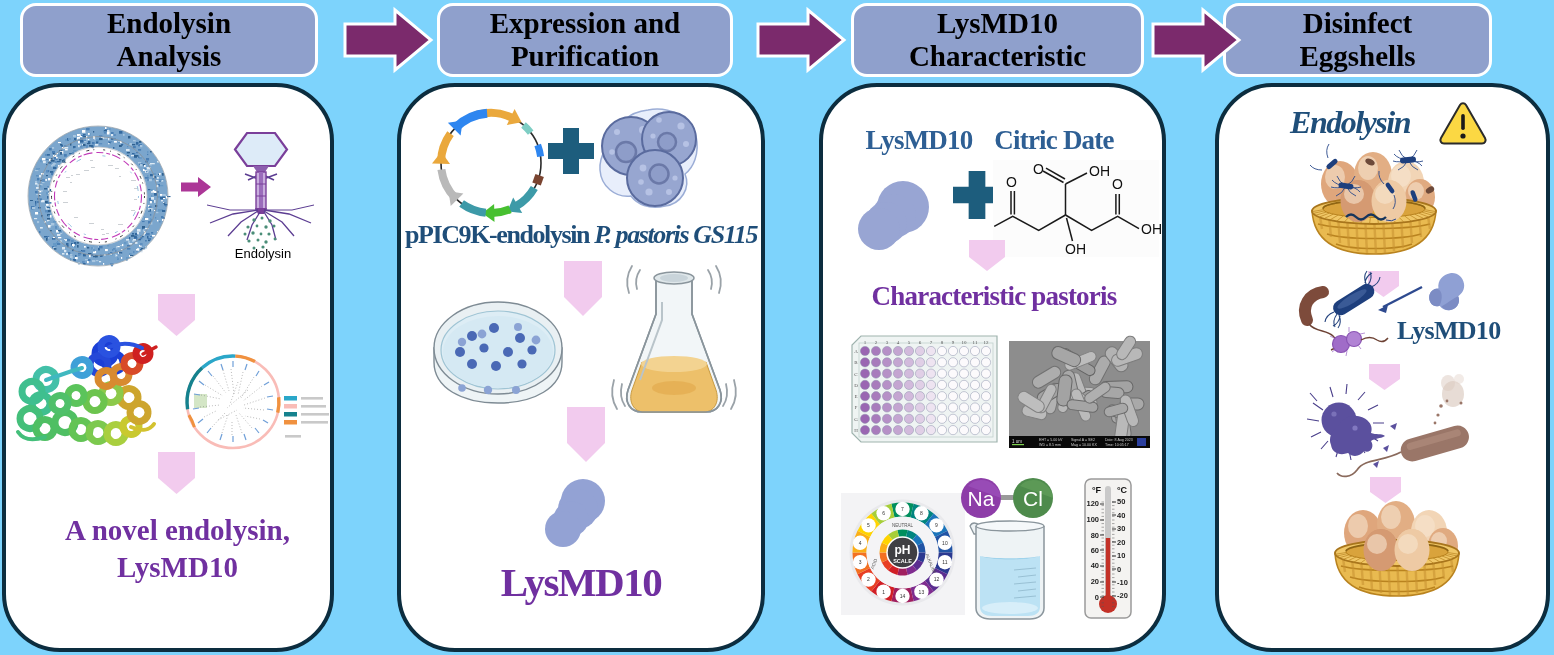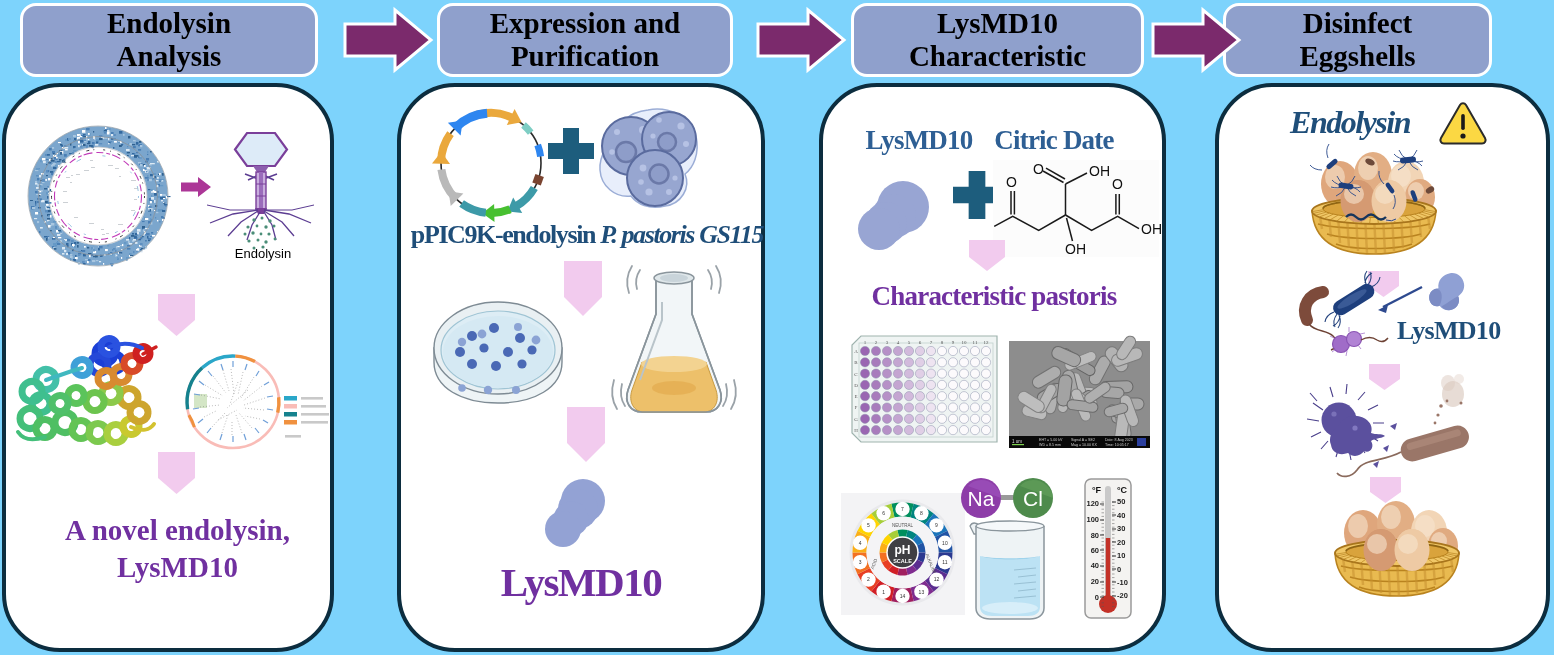--- a/index.html
+++ b/index.html
@@ -790,21 +790,21 @@
 <circle cx="58" cy="70" r="28" fill="#97a6d0" stroke="#5a6b9e" stroke-width="2"></circle>
 <circle cx="62" cy="66" r="9.5" fill="#8e9dc9" stroke="#6b79a8" stroke-width="2.5"></circle>
 <circle cx="46" cy="60" r="3.4" fill="#b6c2e4"></circle>
         <circle cx="52" cy="84" r="3.6" fill="#b6c2e4"></circle>
         <circle cx="72" cy="84" r="3" fill="#b6c2e4"></circle>
         <circle cx="44" cy="74" r="2.8" fill="#b6c2e4"></circle>
         <circle cx="78" cy="70" r="2.6" fill="#b6c2e4"></circle>
 </g>
 </svg>
 
-<div class="ptxt" style="left:399px;top:220px;width:364px;font-size:26px;letter-spacing:-1.4px;color:#1f4e79;white-space:nowrap;text-align:right;">pPIC9K-endolysin <i>P. pastoris GS115</i></div>
+<div class="ptxt" style="left:399px;top:220px;width:364px;font-size:26px;letter-spacing:-1.4px;color:#1f4e79;white-space:nowrap;">pPIC9K-endolysin <i>P. pastoris GS115</i></div>
 
 <svg class="parrow" style="left:564px;top:261px;" width="38" height="55" viewBox="0 0 38 55">
   <polygon points="0,0 38,0 38,36 19,55 0,36" fill="#f2cbee"></polygon>
 </svg>
 
 <svg id="petri" style="left:432px;top:300px;" width="132" height="106" viewBox="0 0 132 106">
 <path d="M2 48 L2 62 C2 88 30 103 66 103 C102 103 130 88 130 62 L130 48 Z" fill="#eef4f6" stroke="#7e8b94" stroke-width="1.4"></path>
 <ellipse cx="66" cy="48" rx="64" ry="46" fill="#e9f0f3" stroke="#7e8b94" stroke-width="1.4"></ellipse>
 <ellipse cx="66" cy="50" rx="57" ry="39" fill="#ddedf5" stroke="#9fc4d4" stroke-width="1.2"></ellipse>
 <ellipse cx="66" cy="52" rx="55" ry="36" fill="#d5e9f3"></ellipse>

